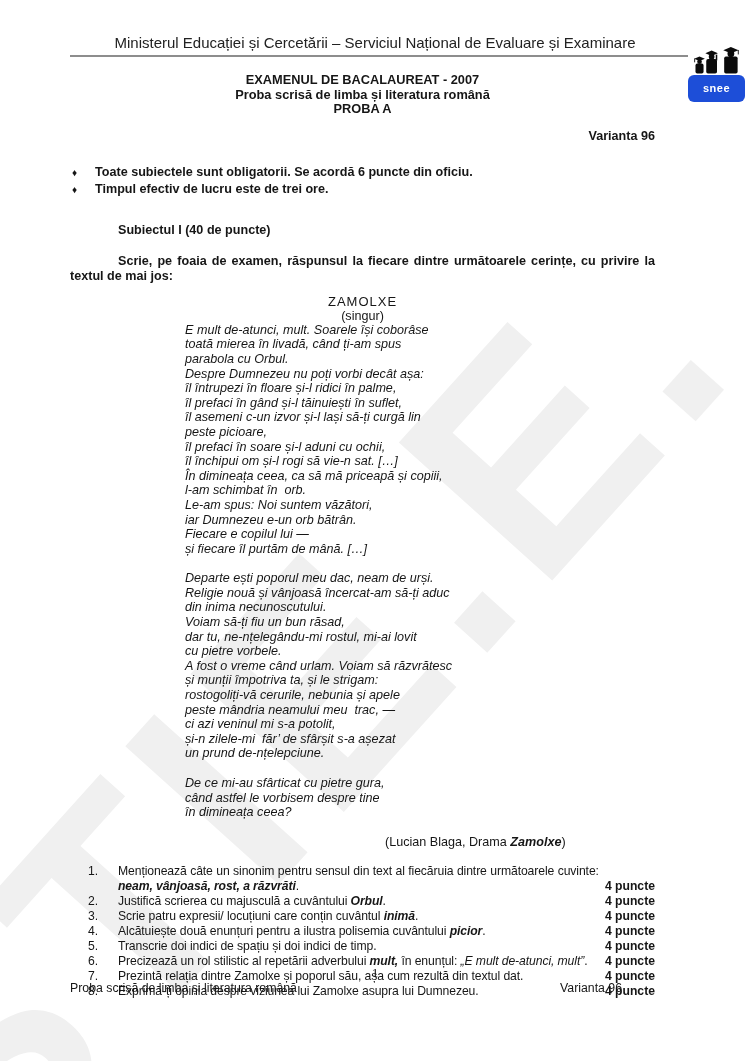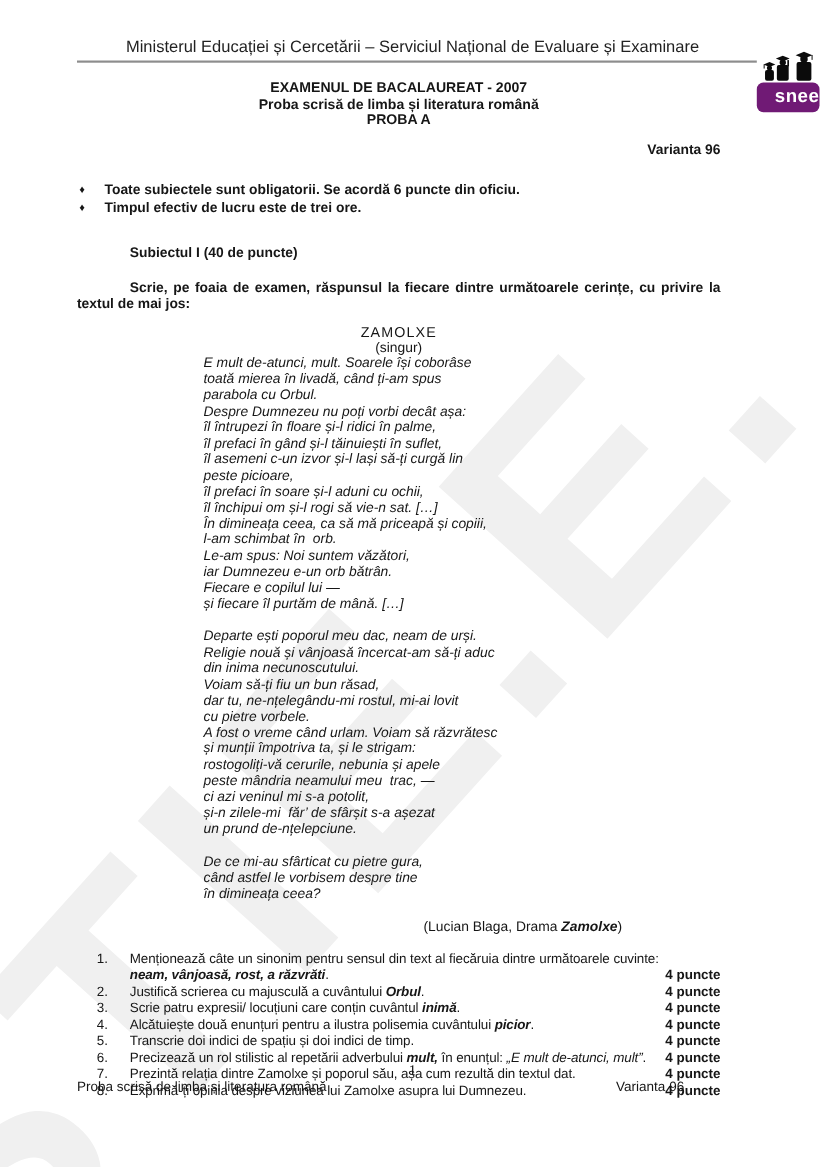--- a/index.html
+++ b/index.html
@@ -10,22 +10,22 @@
   }
   .wm-svg { position:absolute; left:0; top:0; z-index:0; }
   .layer { position:relative; z-index:1; }
 
   .hdr-text { margin:34px 70px 0 70px; text-align:center; font-size:15px; color:#222; }
   .hdr-rule { margin:4px 62px 0 70px; border-top:2px solid #8d8d8d; height:0; }
 
   .logo { position:absolute; top:11px; right:5px; width:57px; text-align:center; z-index:2; }
   .logo svg { display:block; margin:0 auto; }
   .logo-box {
-    background:#701a75; border-radius:6px; height:27px; line-height:26px;
-    color:#fff; font-weight:bold; font-size:17px; letter-spacing:0.5px;text-align:right;
+    background:#1d4ed8; border-radius:6px; height:27px; line-height:26px;
+    color:#fff; font-weight:bold; font-size:11px; letter-spacing:0.5px;
   }
 
   .content { margin:0 95px 16px 70px; }
   .bi { font-weight:bold; font-style:italic; }
   .it { font-style:italic; }
 
   .title-block { margin-top:16px; text-align:center; font-weight:bold; font-size:12.8px; line-height:14.6px; }
   .variant-top { margin-top:12px; text-align:right; font-weight:bold; }
 
   .notes { margin:21px 0 0 0; padding:0; list-style:none; font-weight:bold; }

